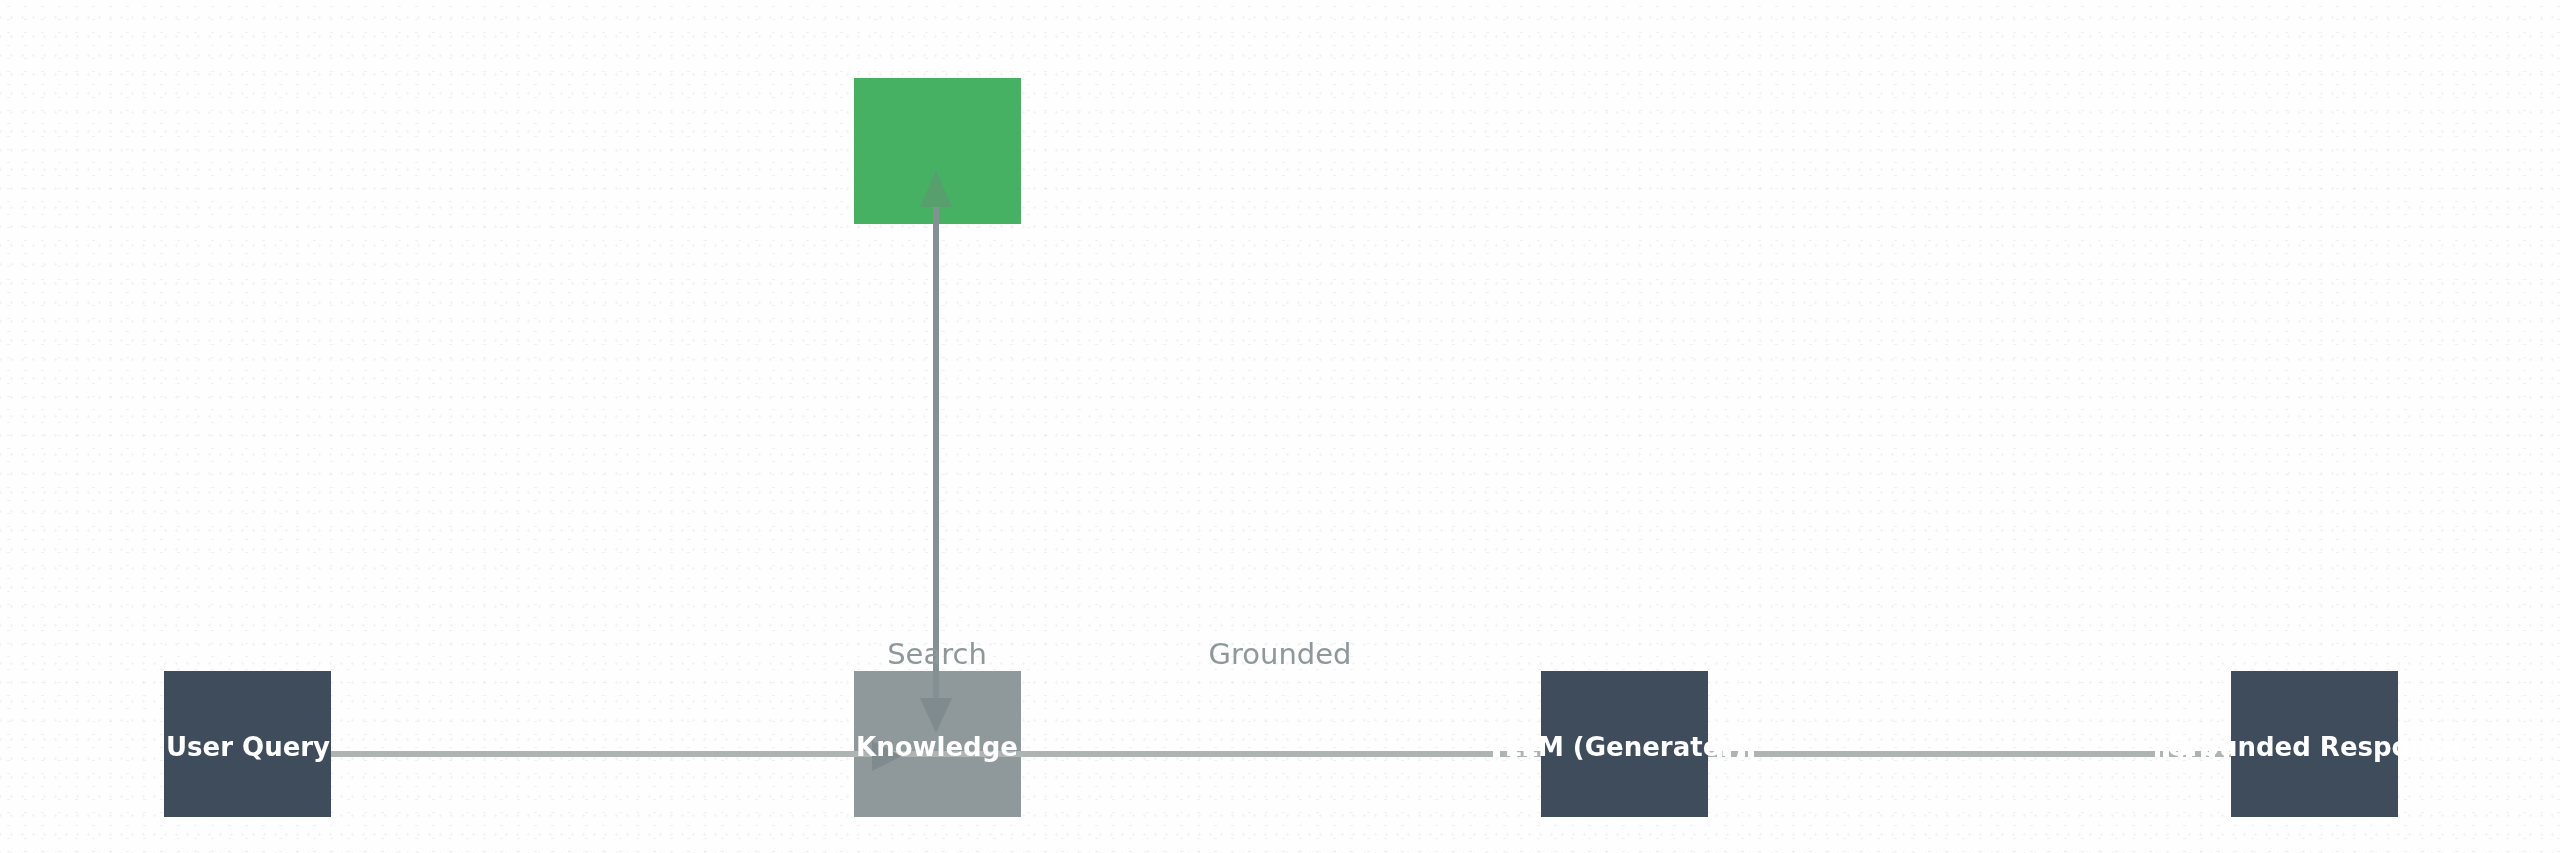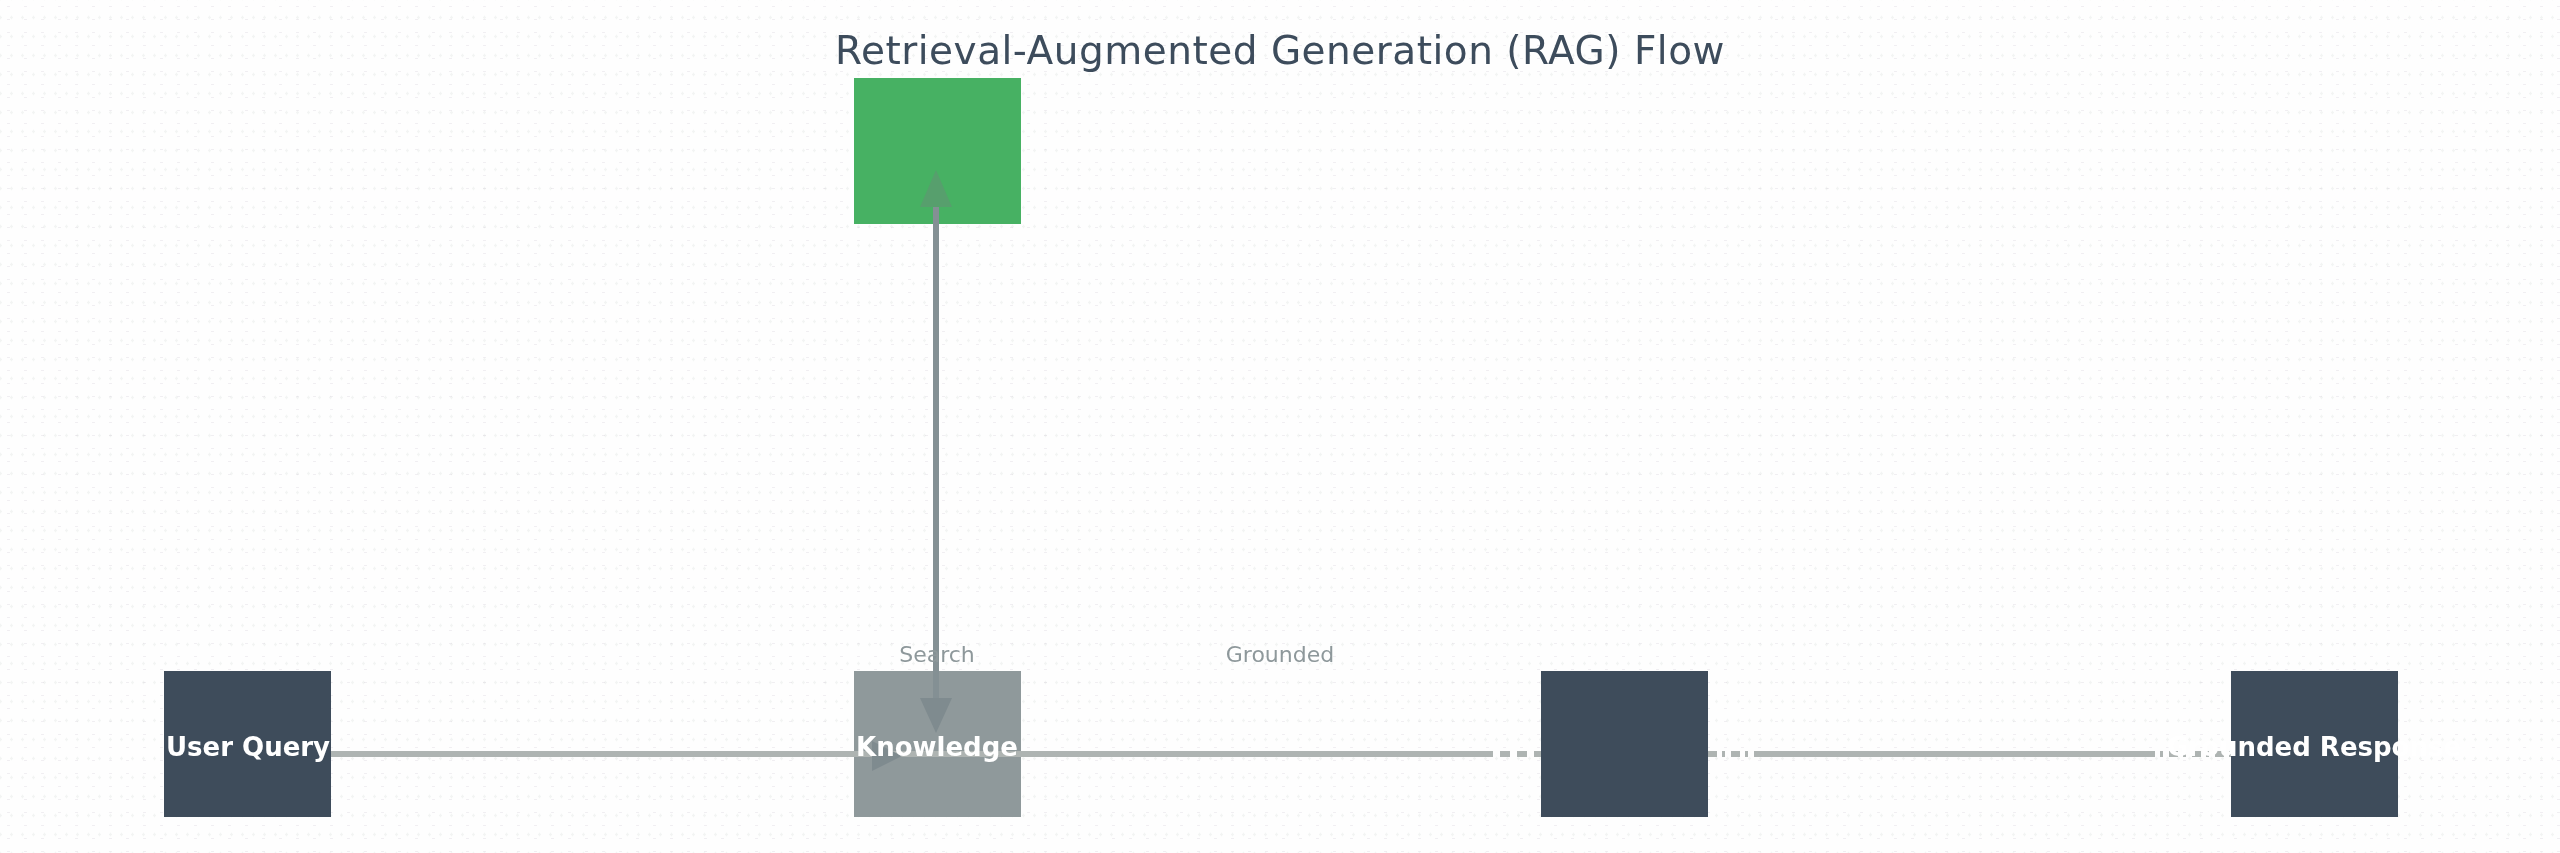--- a/index.html
+++ b/index.html
@@ -48,49 +48,49 @@
     color:#ffffff;font-weight:bold;font-size:26px;line-height:34px;white-space:nowrap;
   }
   .nl-uq{left:-2px;top:730px;}
   .nl-ret{left:687px;top:730px;}
   .nl-kb{left:687px;top:137px;}
   .nl-llm{left:1375px;top:730px;}
   .nl-resp{left:2064px;top:730px;}
 
   .edge-label{
     position:absolute;width:300px;text-align:center;z-index:3;
-    color:#8e989b;font-size:22px;line-height:27px;white-space:nowrap;
+    color:#8e989b;font-size:29px;line-height:27px;white-space:nowrap;
   }
   .el-search{left:787px;top:641px;}
   .el-context{left:1130px;top:641px;}
 </style>
 </head>
 <body>
 
 <div class="canvas">
 
-  <div class="title">Retrieval-Augmented Generation (RAG) Flow</div>
 
   <div class="node green nb-kb"></div>
   <div class="node dark nb-uq"></div>
   <div class="node gray nb-ret"></div>
   <div class="node dark nb-llm"></div>
   <div class="node dark nb-resp"></div>
 
   <div class="hseg solid h-s1"></div>
   <div class="hseg dash h-zA"></div>
   <div class="hseg dashdot h-zB"></div>
   <div class="hseg solid h-s2"></div>
   <div class="hseg dashdot h-zC"></div>
 
   <div class="vline"></div>
   <div class="tri tri-up"></div>
   <div class="tri tri-down"></div>
   <div class="tri tri-right"></div>
 
   <div class="node-label nl-uq">User Query</div>
   <div class="node-label nl-ret">Knowledge</div>
+  <div class="node-label nl-llm">LLM (Generator)</div>
   <div class="node-label nl-resp">Grounded Response</div>
 
   <div class="edge-label el-search">Search</div>
   <div class="edge-label el-context">Grounded</div>
 
 </div>
 
 </body></html>

